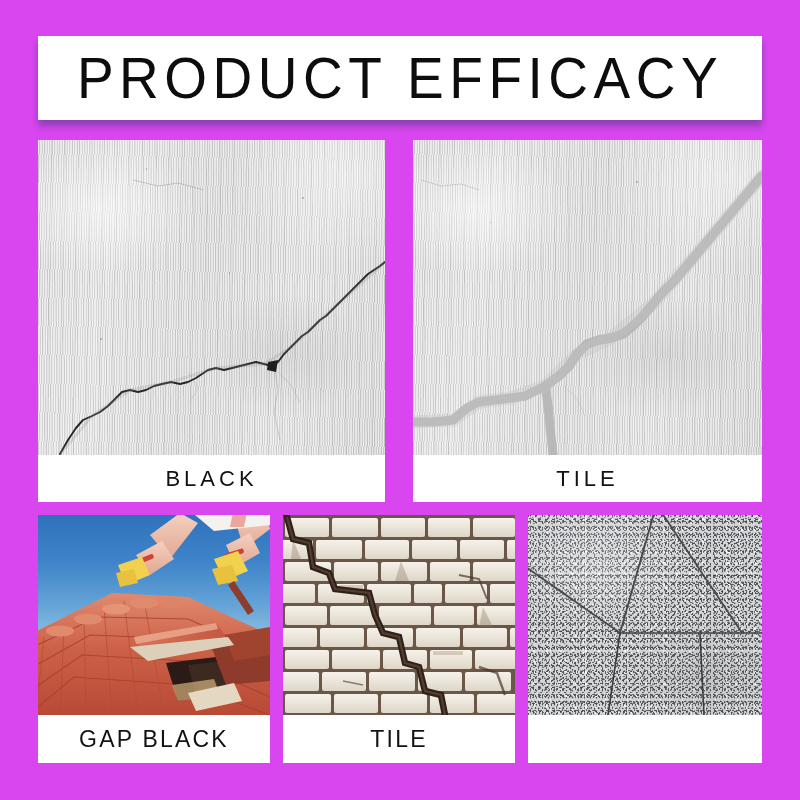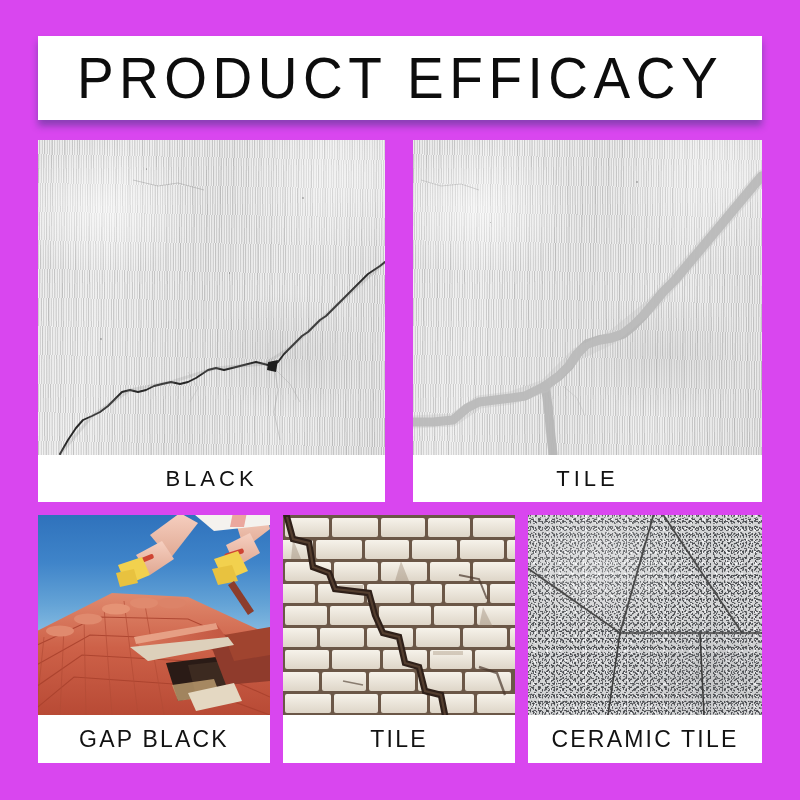--- a/index.html
+++ b/index.html
@@ -434,18 +434,15 @@
         </g>
 
         <g stroke="#6f6f6f" stroke-width="3" fill="none" opacity="0.18">
           <path d="M-2 52 L92 118"></path>
           <path d="M126 -2 L92 118"></path>
           <path d="M134 -2 L214 118"></path>
           <path d="M92 118 L234 118"></path>
         </g>
       </svg>
     </div>
-    <div class="caption">
-      <span class="caption-text">CERAMIC TILE</span>
-    </div>
   </div>
 
 </div>
 
 </body></html>

